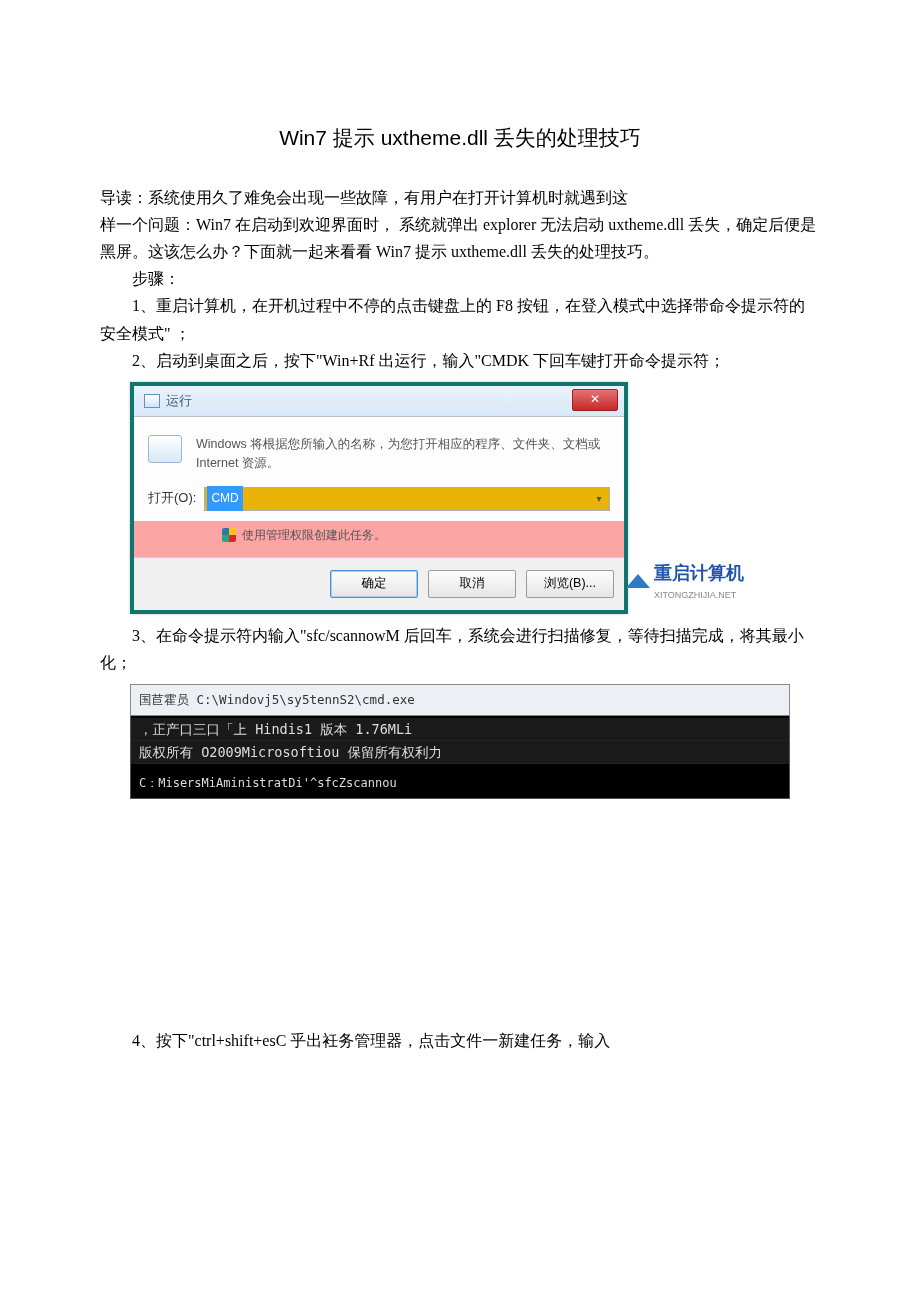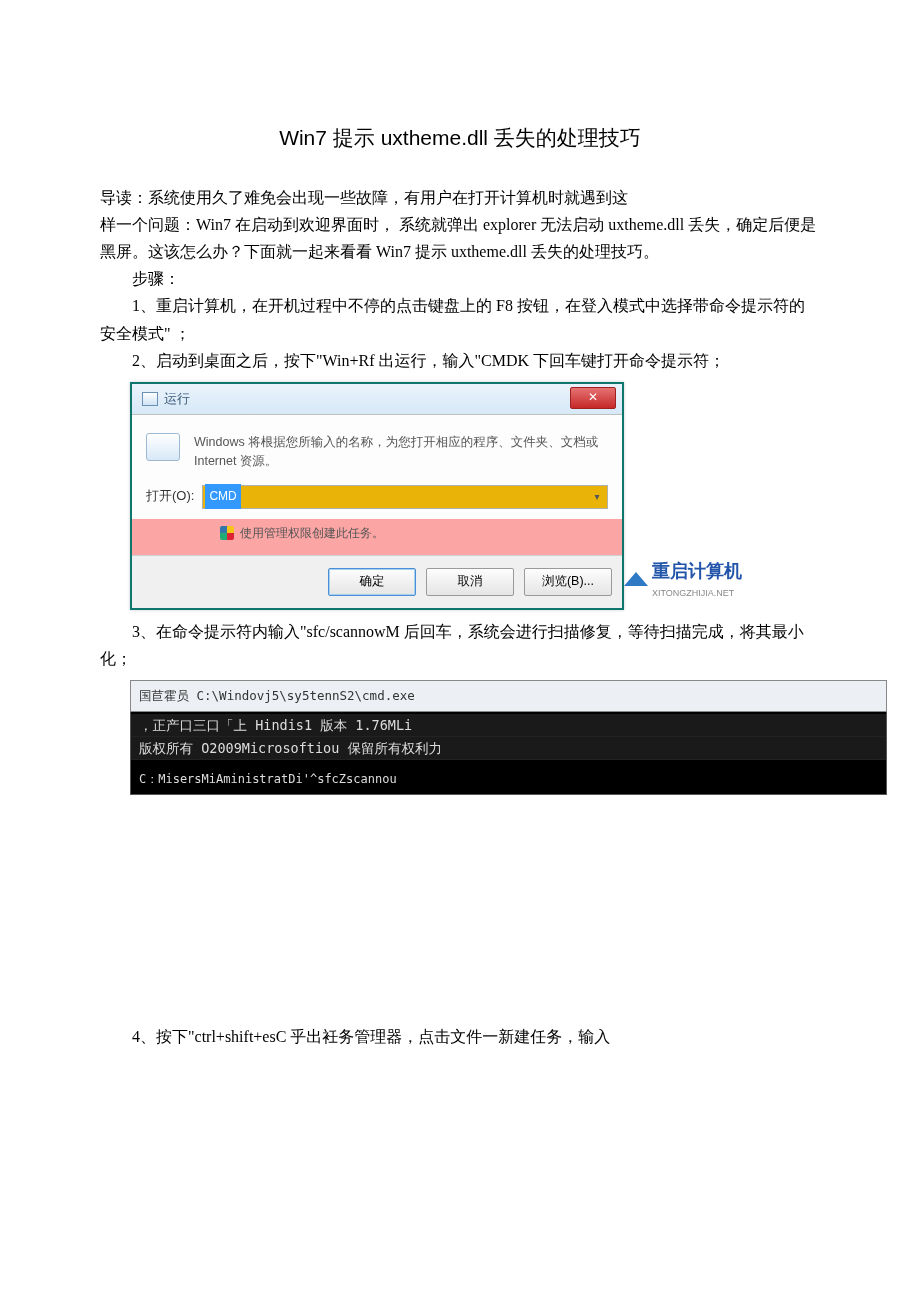--- a/index.html
+++ b/index.html
@@ -21,21 +21,21 @@
     margin-bottom: 28px;
     font-family: "Microsoft YaHei", "SimHei", sans-serif;
   }
   .para { margin: 0; }
   .indent { text-indent: 2em; }
 
   
   .run-dialog {
     width: 490px;
     margin: 8px 16px 8px 30px;
-    border: 2px solid #0f766e;
+    border: 4px solid #0f766e;
     background: #f7f7f7;
     box-shadow: 0 0 3px rgba(0,0,0,0.2);
     font-family: "Microsoft YaHei", Arial, sans-serif;
     font-size: 13px;
     position: relative;
   }
   .run-titlebar {
     height: 30px;
     background: linear-gradient(#eaf3fb, #d7e8f7);
     border-bottom: 1px solid #c0c0c0;
@@ -159,21 +159,21 @@
   .watermark .house {
     width: 0; height: 0;
     border-left: 12px solid transparent;
     border-right: 12px solid transparent;
     border-bottom: 14px solid #2e7ac4;
   }
   .watermark .sub { font-size: 9px; color: #888; font-weight: normal; display:block; }
 
   
   .cmd-window {
-    width: 757px;
+    width: 660px;
     margin: 8px 0 8px 30px;
     font-family: "SimSun", Consolas, monospace;
     font-size: 13.5px;
     border-radius: 20px;
   }
   .cmd-titlebar {
     background: #eceff3;
     border: 1px solid #888;
     padding: 4px 8px;
     color: #333;

